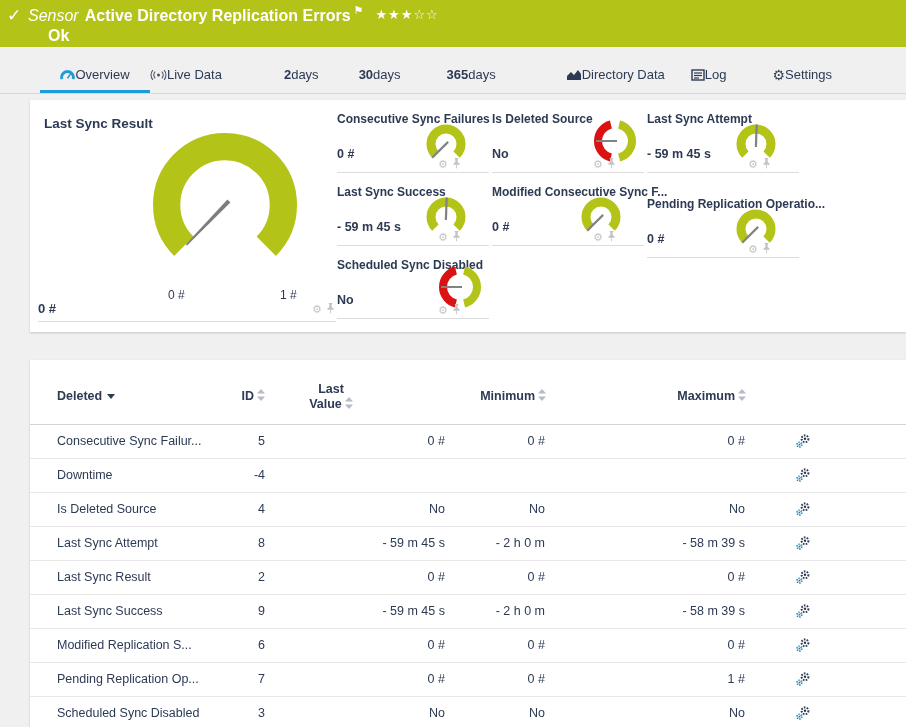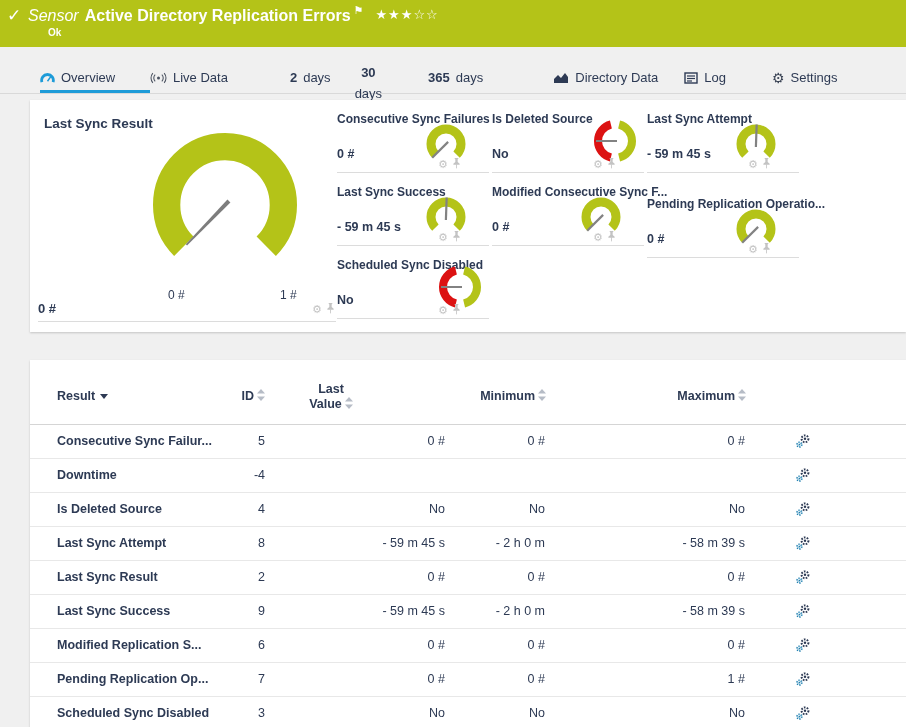--- a/index.html
+++ b/index.html
@@ -7,33 +7,33 @@
          font-family:"Liberation Sans","DejaVu Sans",sans-serif;color:var(--textd,#2d3a54);}
 
   
   .topbar{position:absolute;left:0;top:0;width:100%;height:47px;background:var(--green,#b4c318);color:#fff;}
   .topbar .check{position:absolute;left:7px;top:5px;font-size:17px;font-weight:700;}
   .titleline{position:absolute;left:28px;top:4px;white-space:nowrap;}
   .kind{font-style:italic;font-size:16px;margin-right:6px;}
   .sensor-title{font-weight:700;font-size:16px;}
   .flag{font-size:11px;vertical-align:7px;margin-left:3px;}
   .stars{font-size:13px;letter-spacing:1px;margin-left:12px;vertical-align:2px;}
-  .status-ok{position:absolute;left:48px;top:27px;font-size:10px;font-weight:700;}
+  .status-ok{position:absolute;left:48px;top:27px;font-size:16px;font-weight:700;}
 
   
   .tabbar{position:absolute;left:0;top:47px;width:100%;height:47px;background:#f0f0f0;
           border-bottom:1px solid #d9d9d9;display:flex;align-items:stretch;box-sizing:border-box;}
-  .tab{display:flex;align-items:center;gap:6px;font-size:13px;border-bottom:3px solid transparent;
-       box-sizing:border-box;padding-top:18px;cursor:pointer;white-space:nowrap;}
+  .tab{display:flex;align-items:center;font-size:13px;border-bottom:3px solid transparent;
+       box-sizing:border-box;padding-top:12px;cursor:pointer;white-space:nowrap;justify-content:center;}
   .tab.active{border-bottom-color:var(--blue,#1d9bd8);}
   .tab b{font-weight:700;}
   .tab:nth-child(1){margin-left:40px;width:110px;}
   .tab:nth-child(2){margin-left:0;}
   .tab:nth-child(3){margin-left:62px;}
-  .tab:nth-child(4){margin-left:24px;flex-direction:column;}
+  .tab:nth-child(4){margin-left:40px;}
   .tab:nth-child(5){margin-left:46px;}
   .tab:nth-child(6){margin-left:70px;}
   .tab:nth-child(7){margin-left:26px;}
   .tab:nth-child(8){margin-left:46px;}
   .ticon{display:inline-flex;}
 
   
   .panel{position:absolute;background:#fff;box-shadow:0 1px 2px rgba(0,0,0,.18);}
   .panel1{left:30px;top:100px;width:876px;height:232px;}
   .panel2{left:30px;top:360px;width:876px;height:367px;}
@@ -69,21 +69,21 @@
   .hcell{position:absolute;cursor:pointer;}
   .h-channel{left:27px;top:29px;display:flex;align-items:center;gap:5px;}
   .h-id{left:175px;top:29px;width:60px;text-align:right;}
   .h-last{left:270px;top:22px;width:62px;text-align:center;line-height:15px;}
   .h-min{left:436px;top:29px;width:80px;text-align:right;}
   .h-max{left:636px;top:29px;width:80px;text-align:right;}
   .sortglyph{display:inline-block;vertical-align:-1px;margin-left:3px;}
   .tbody{position:absolute;left:0;top:65px;width:100%;}
   .trow{position:relative;height:33px;border-bottom:1px solid #e8e8e8;font-size:12.5px;}
   .trow>div{position:absolute;top:0;line-height:33px;white-space:nowrap;}
-  .c-channel{left:27px;font-weight:bold;}
+  .c-channel{left:27px;}
   .c-id{left:150px;width:85px;text-align:right;}
   .c-last{left:270px;width:145px;text-align:right;}
   .c-min{left:380px;width:135px;text-align:right;}
   .c-max{left:580px;width:135px;text-align:right;}
   .row-gears{position:absolute;left:765px;top:8px;cursor:pointer;}
 </style>
 </head>
 <body>
 
 <div class="stage">
@@ -283,21 +283,21 @@
               <rect x="4.55" y="7" width=".9" height="4.4"></rect>
             </svg>
     </div>
   </div>
       </div>
   </div>
 
   <div class="panel panel2">
     <div class="thead">
       <div class="hcell h-channel">
-        <span>Result</span>
+        <span>Deleted</span>
         <svg width="8" height="6" viewBox="0 0 8 6">
             <path d="M0 1 L8 1 L4 6 Z" fill="#2d3a54"></path>
           </svg>
       </div>
       <div class="hcell h-id">
         <span>ID</span><span class="sortglyph"><svg width="8" height="12" viewBox="0 0 8 12">
               <path d="M4 0 L8 4.5 L0 4.5 Z" fill="#b6bcc6"></path>
               <path d="M4 12 L0 7.5 L8 7.5 Z" fill="#b6bcc6"></path>
             </svg></span>
       </div>

